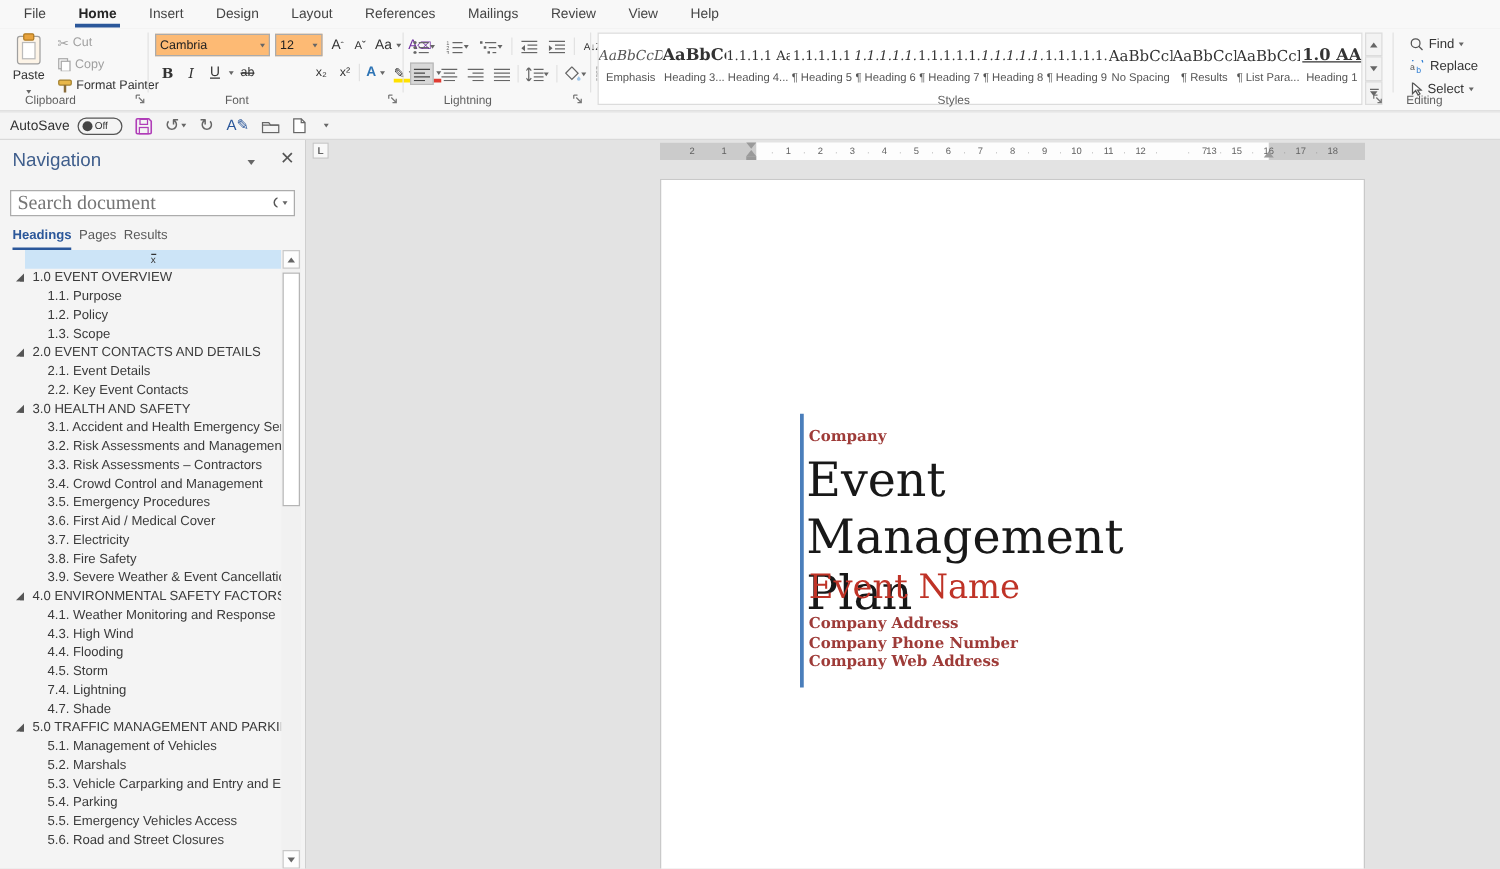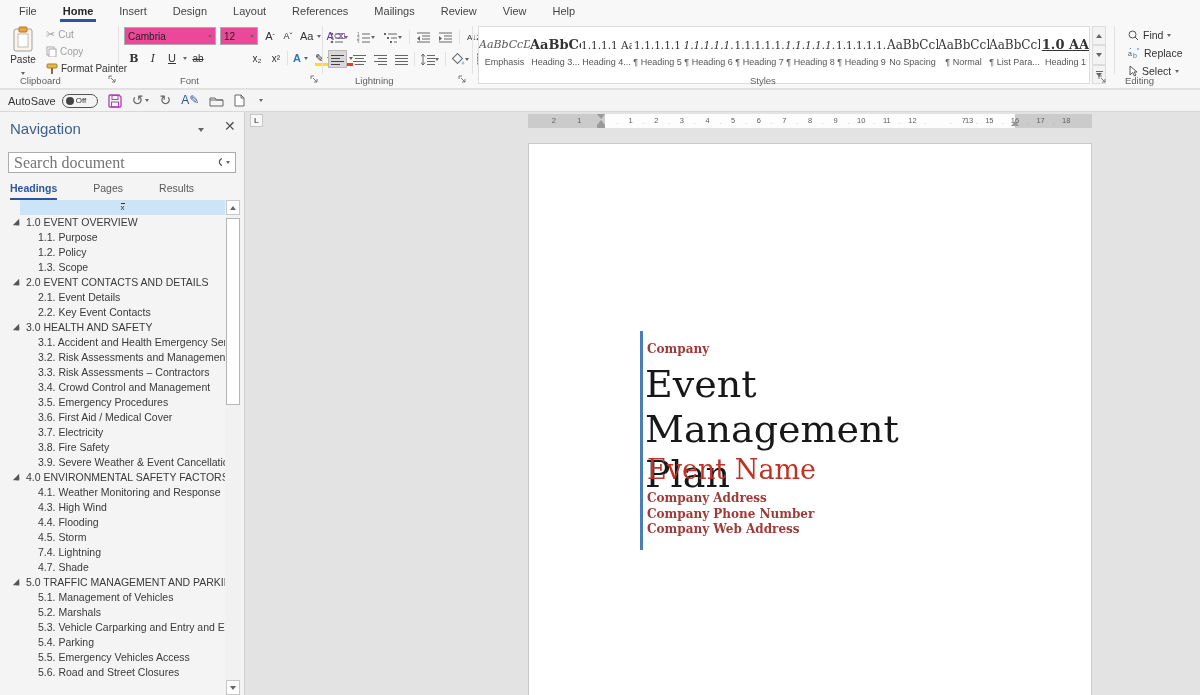--- a/index.html
+++ b/index.html
@@ -16,21 +16,21 @@
   
   .ribbon { position:absolute; left:0; top:23px; width:1200px; height:66px; background:#f8f8f8; border-bottom:1px solid #e0e0e0; font-size:10px; color:#333; }
   .rsep { position:absolute; top:3px; bottom:14px; width:1px; background:#e2e2e2; }
   .grouplabel { position:absolute; bottom:2px; font-size:9.5px; color:#5f5f5f; }
   .launcher { position:absolute; bottom:3px; width:10px; height:10px; }
   .launcher svg { display:block; }
 
   .bigbtn { position:absolute; width:38px; text-align:center; font-size:10px; color:#333; }
   .smallrow { display:flex; align-items:center; gap:3px; font-size:10px; height:15px; }
   .gray { color:#a0a0a0; }
-  .combo { background:#ec4899; border:1px solid #ababab; font-size:10px; color:#222; display:flex; align-items:center; justify-content:space-between; padding:0 3px; height:18px; }
+  .combo { background:#fdba74; border:1px solid #ababab; font-size:10px; color:#222; display:flex; align-items:center; justify-content:space-between; padding:0 3px; height:18px; }
   .chev { width:0; height:0; border-left:3px solid transparent; border-right:3px solid transparent; border-top:4px solid #666; display:inline-block; }
   .chev.sm { border-left-width:2.5px; border-right-width:2.5px; border-top-width:3px; }
   .fbtn { display:inline-flex; align-items:center; justify-content:center; height:18px; min-width:16px; padding:0 2px; font-size:11px; color:#333; }
   .fbtn .bar { position:absolute; left:2px; right:2px; bottom:1px; height:3px; }
   .toggle-sel { background:#d8d8d8; border:1px solid #b8b8b8; }
 
   
   .gallery { position:absolute; left:478px; top:3px; width:612px; height:58px; background:#fff; border:1px solid #dcdcdc; display:flex; overflow:hidden; }
   .style-item { width:51px; flex:0 0 auto; text-align:center; padding-top:6px; cursor:default; }
   .style-prev { font-family:"DejaVu Serif", serif; font-size:12px; color:#333; height:24px; line-height:24px; white-space:nowrap; overflow:hidden; }
@@ -60,21 +60,21 @@
   
   .main { position:absolute; left:0; top:112px; width:1200px; height:583px; }
 
   
   .navpane { position:absolute; left:0; top:0; width:245px; height:583px; background:#f4f4f4; border-right:1px solid #cfcfcf; }
   .nav-title { position:absolute; left:10px; top:8px; font-size:15px; color:#3f5e8c; }
   .nav-title-chev { position:absolute; left:198px; top:16px; }
   .nav-close { position:absolute; left:224px; top:6px; font-size:14px; color:#555; }
   .nav-search { position:absolute; left:8px; top:40px; width:228px; height:21px; background:#fff; border:1px solid #acacac; display:flex; align-items:center; padding:0 5px; gap:4px; }
   .nav-search input { flex:1; border:none; outline:none; font-size:16px; color:#444; background:transparent; font-family:Liberation Serif, serif; }
-  .nav-tabs { position:absolute; left:10px; top:70px; display:flex; gap:36px; font-size:10.5px; color:#595959; }
+  .nav-tabs { position:absolute; left:10px; top:70px; display:flex; gap:6px; font-size:10.5px; color:#595959; }
   .nav-tab { padding-bottom:4px; }
   .nav-tab.active { color:#2b579a; font-weight:bold; border-bottom:2px solid #2b579a; }
   .nav-list { position:absolute; left:0; top:88px; width:225px; height:495px; overflow:hidden; }
   .nav-row { height:15px; line-height:15px; font-size:10.5px; color:#3a3a3a; white-space:nowrap; display:flex; align-items:center; }
   .nav-row .tri { width:0; height:0; border-left:4px solid transparent; border-top:4px solid transparent; border-right:4px solid #555; border-bottom:4px solid #555; margin:0 6px 2px 12px; transform:scale(.8); }
   .nav-row.l2 { padding-left:38px; }
   .nav-row.sel { background:#cce4f7; margin-left:20px; justify-content:center; }
   .nav-row.sel .marker { font-size:8px; color:#333; border-top:1px solid #333; line-height:8px; }
   .nav-scroll { position:absolute; left:225px; top:88px; width:16px; height:495px; background:#f1f1f1; }
   .nav-scroll .btn { position:absolute; left:1px; width:14px; height:15px; background:#fdfdfd; border:1px solid #c8c8c8; display:flex; align-items:center; justify-content:center; }
@@ -324,21 +324,21 @@
         <div class="style-item">
           <div class="style-prev num">1.1.1.1.1.1.</div>
           <div class="style-name">¶ Heading 9</div>
         </div>
         <div class="style-item">
           <div class="style-prev plain">AaBbCcDc</div>
           <div class="style-name">No Spacing</div>
         </div>
         <div class="style-item">
           <div class="style-prev plain">AaBbCcDc</div>
-          <div class="style-name">¶ Normal</div>
+          <div class="style-name">¶ Results</div>
         </div>
         <div class="style-item">
           <div class="style-prev plain">AaBbCcI</div>
           <div class="style-name">¶ List Para...</div>
         </div>
         <div class="style-item">
           <div class="style-prev boldu">1.0 AA</div>
           <div class="style-name">Heading 1</div>
         </div>
       </div>

